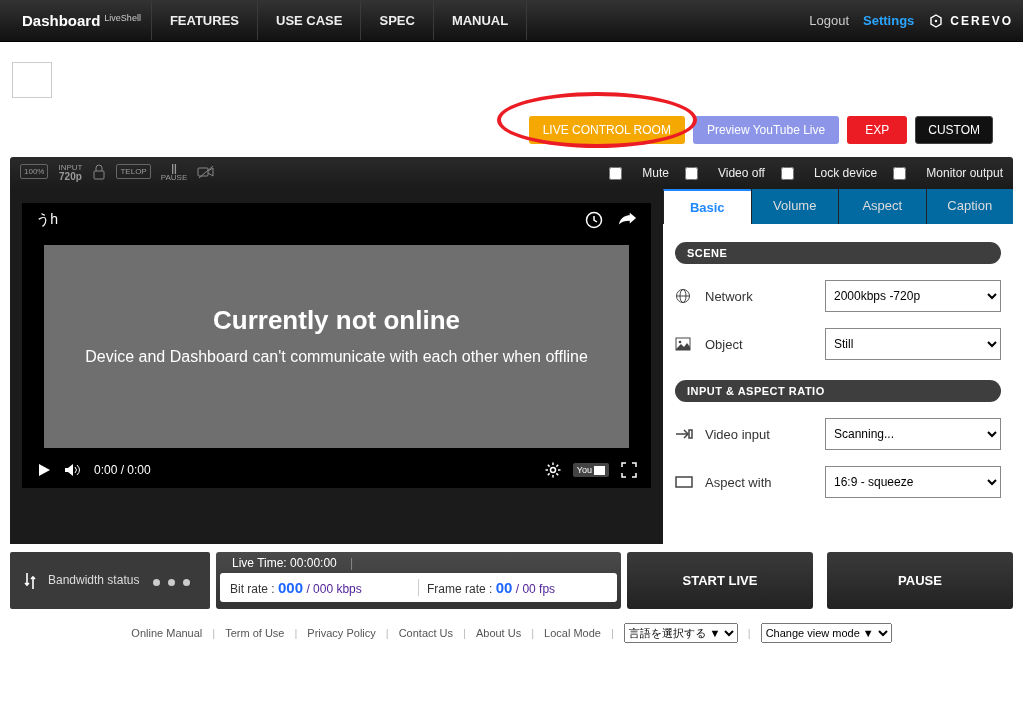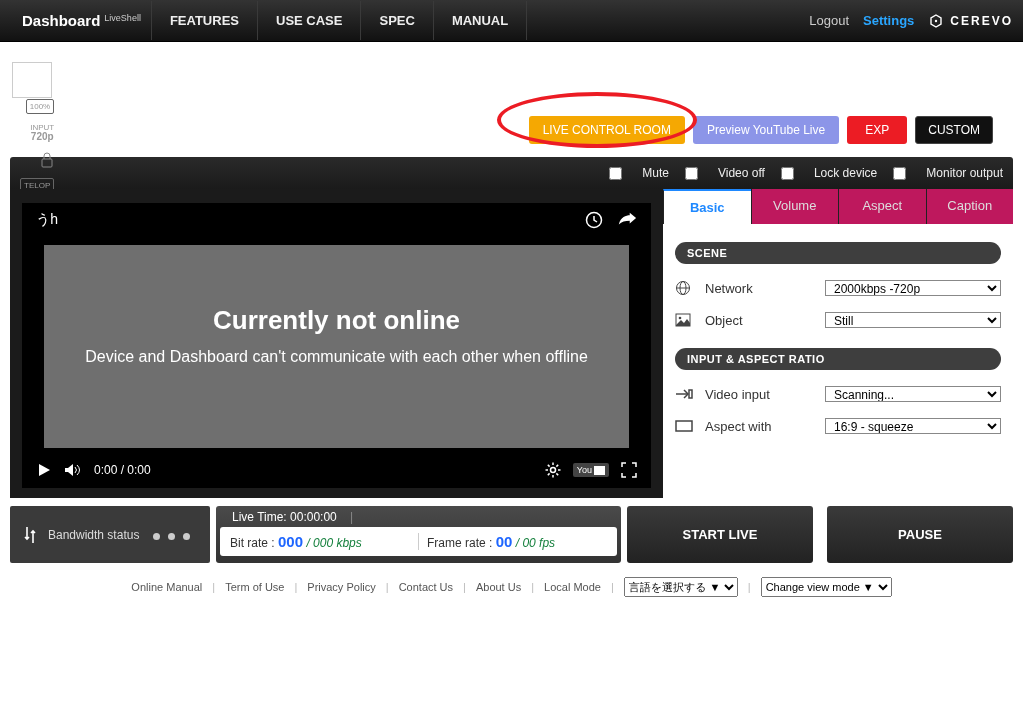--- a/index.html
+++ b/index.html
@@ -34,21 +34,21 @@
   .btn-red { background:#ec1c24; color:#fff; padding:7px 18px;}
   .btn-dark { background:#111; color:#fff; border:1px solid #444; padding:6px 12px;}
   .circle-annot { position:absolute; width:200px; height:56px; border:4px solid #ec1c24; border-radius:50%; left:497px; top:-6px; pointer-events:none;}
 
   
   .dash { margin:3px 10px 0 10px; position:relative;}
   .toolbar {
     background: linear-gradient(#2a2a2a,#1a1a1a); height:32px; border-radius:3px 3px 0 0;
     display:flex; align-items:center; padding:0 10px; gap:14px;
   }
-  .toolbar .leftmini { display:flex; align-items:flex-end; gap:10px; color:#888;flex-direction:column; }
+  .toolbar .leftmini { display:flex; align-items:flex-start; gap:10px; color:#888; }
   .mini-chip { font-size:8px; line-height:1; text-align:center; color:#999;}
   .mini-box { border:1px solid #666; border-radius:2px; padding:2px 3px; font-size:8px; color:#999;}
   .toolbar .checks { margin-left:auto; display:flex; align-items:center; gap:16px; }
   .chk { display:flex; align-items:center; gap:20px; color:#eee; font-size:12px; }
   .chk input { width:13px; height:13px; }
 
   .main-split { display:flex; background:#1e1e1e; }
 
   
   .video-area { flex:1; background:#1b1b1b; padding:14px 0 10px 0;}
@@ -66,54 +66,54 @@
   .video-ctrl .right-icons { margin-left:auto; display:flex; gap:12px; align-items:center;}
   .yt-badge {
     background:#444; color:#fff; font-size:9px; padding:2px 4px; border-radius:2px; display:inline-flex; align-items:center; gap:2px;
   }
   .yt-badge .sq { width:11px; height:9px; background:#fff; display:inline-block;}
 
   
   .right-panel { width:350px; background:#fff; }
   .tabs { display:flex; background:#343434;}
   .tabs .tab {
-    flex:1; text-align:center; padding:9px 4px; color:#ddd; font-size:13px; background:#be185d; border-left:1px solid #222; cursor:pointer;
+    flex:1; text-align:center; padding:9px 4px; color:#ddd; font-size:13px; background:#0369a1; border-left:1px solid #222; cursor:pointer;
   }
   .tabs .tab.active { background:#fff; color:#1e88ff; font-weight:bold; border-top:2px solid #1e88ff;}
   .panel-body { padding:18px 12px 30px 12px; }
   .sec-head {
     background:#3e3e3e; color:#fff; font-size:11px; font-weight:bold;
     padding:5px 12px; border-radius:11px; letter-spacing:0.5px;
   }
   .row { display:flex; align-items:center; margin:16px 0; gap:10px;}
   .row .ico { width:20px; text-align:center; color:#444;}
   .row .lbl { width:110px; font-size:13px; color:#333;}
   .row select {
-    flex:1; height:16px; border:1px solid #888; font-size:12px; padding:0 4px; background:#fff;
+    flex:1; height:32px; border:1px solid #888; font-size:12px; padding:0 4px; background:#fff;
   }
 
   
   .status-row { display:flex; margin:8px 10px 0 10px; gap:6px;}
   .bw-box {
     background:#3a3a3a; color:#ddd; border-radius:2px; width:200px;
     display:flex; align-items:center; gap:10px; padding:8px 12px;
   }
   .bw-box .bwtxt { font-size:12px; line-height:1.2;}
   .dots span { display:inline-block; width:7px; height:7px; background:#ccc; border-radius:50%; margin:0 4px;}
   .stats-box {
     background:linear-gradient(#4a4a4a,#333); border-radius:3px; padding:4px 0; flex:0 0 405px;
   }
   .stats-top { text-align:left; color:#fff; font-size:12px; padding:0 16px 3px 16px;}
   .stats-bot {
     background:#fff; border-radius:3px; margin:0 4px 3px 4px; display:flex; font-size:12px; padding:6px 10px;
   }
   .stats-bot .cell { flex:1; color:#333;}
   .stats-bot .sep { width:1px; background:#ccc; margin:0 8px;}
   .stats-bot b.blue { color:#1e66ff; font-size:15px;}
-  .stats-bot .grey { color:#15803d;font-style:italic;}
+  .stats-bot .grey { color:#4c1d95;}
   .action-box { display:flex; gap:14px; flex:1;}
   .big-btn {
     flex:1; background:linear-gradient(#3a3a3a,#222); color:#fff; font-size:13px; font-weight:bold;
     border-radius:3px; display:flex; align-items:center; justify-content:center; cursor:pointer;
   }
 
   
   .footer {
     margin:14px 0 0 0; display:flex; align-items:center; justify-content:center; gap:10px;
     font-size:11px; color:#666; flex-wrap:wrap;

